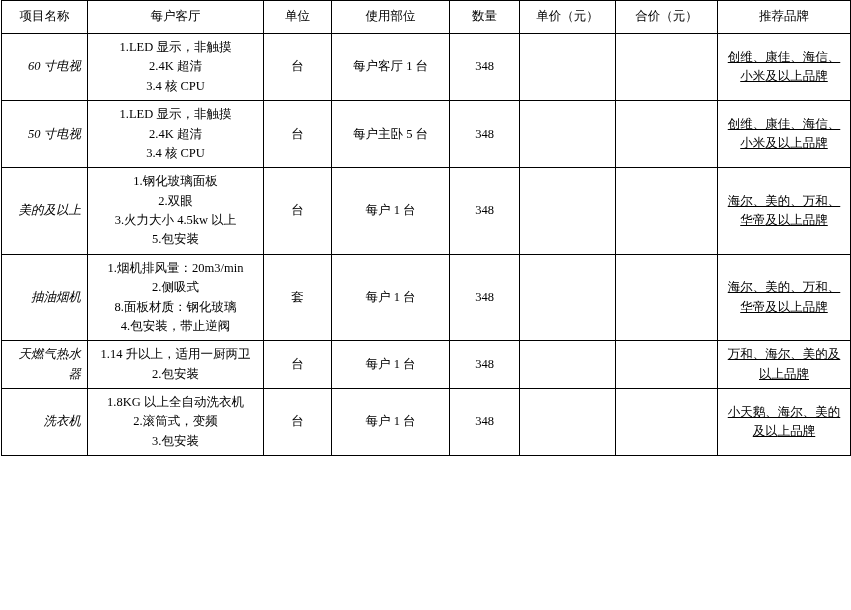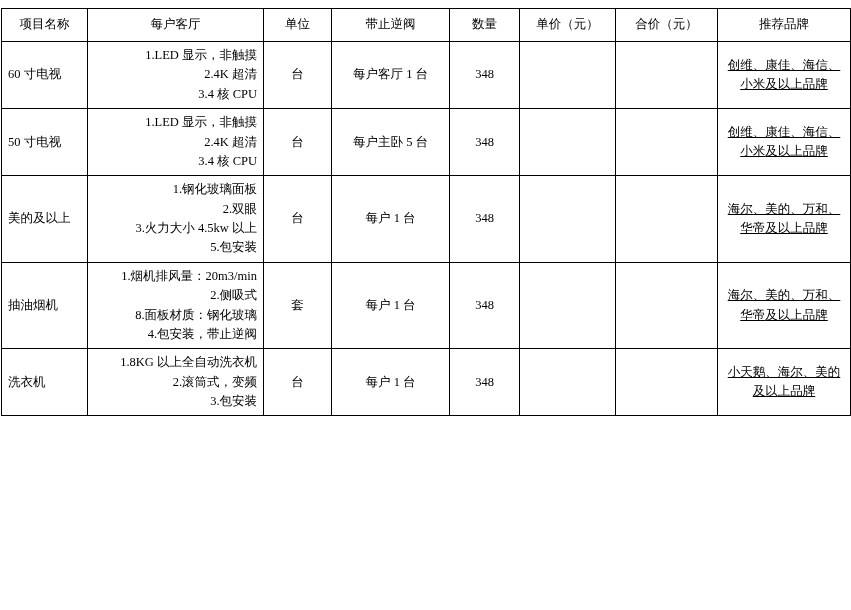--- a/index.html
+++ b/index.html
@@ -16,21 +16,21 @@
   }
   .sheet {
     width: 851px;
     height: 610px;
     box-sizing: border-box;
   }
   table.spec {
     border-collapse: collapse;
     table-layout: fixed;
     width: 849px;
-    margin: 8px 1px;
+    margin: 0 1px;
     border-top: 1px solid #000;
     border-left: 1px solid #000;
   }
   table.spec th,
   table.spec td {
     border-right: 1px solid #000;
     border-bottom: 1px solid #000;
     vertical-align: middle;
     font-weight: normal;
     font-size: 12.5px;
@@ -49,25 +49,26 @@
   col.c-name    { width: 86px; }
   col.c-feat    { width: 176px; }
   col.c-unit    { width: 68px; }
   col.c-dept    { width: 118px; }
   col.c-qty     { width: 70px; }
   col.c-price   { width: 96px; }
   col.c-total   { width: 102px; }
   col.c-brand   { width: 133px; }
 
   td.name {
-    text-align: left;
+    text-align: right;
     padding-left: 10px;
+    font-style: italic;
   }
   td.feat {
-    text-align: right;
+    text-align: center;
     padding-left: 9px;
     padding-top: 6px;
     padding-bottom: 6px;
   }
   td.feat .ln {
     white-space: nowrap;
     display: block;
   }
   td.center {
     text-align: center;
@@ -93,21 +94,21 @@
       <col class="c-qty">
       <col class="c-price">
       <col class="c-total">
       <col class="c-brand">
     </colgroup>
     <thead>
       <tr>
         <th>项目名称</th>
         <th>每户客厅</th>
         <th>单位</th>
-        <th>带止逆阀</th>
+        <th>使用部位</th>
         <th>数量</th>
         <th>单价（元）</th>
         <th>合价（元）</th>
         <th>推荐品牌</th>
       </tr>
     </thead>
     <tbody id="tbody">
         <tr>
           <td class="name">60 寸电视</td>
           <td class="feat">
@@ -160,20 +161,33 @@
             <span class="ln">4.包安装，带止逆阀</span>
           </td>
           <td class="center">套</td>
           <td class="center">每户 1 台</td>
           <td class="center">348</td>
           <td class="center"></td>
           <td class="center"></td>
           <td class="brand"><span class="ln">海尔、美的、万和、华帝</span><span class="ln">及以上品牌</span></td>
         </tr>
         <tr>
+          <td class="name">天燃气热水器</td>
+          <td class="feat">
+            <span class="ln">1.14 升以上，适用一厨两卫</span>
+            <span class="ln">2.包安装</span>
+          </td>
+          <td class="center">台</td>
+          <td class="center">每户 1 台</td>
+          <td class="center">348</td>
+          <td class="center"></td>
+          <td class="center"></td>
+          <td class="brand"><span class="ln">万和、海尔、美的及以上</span><span class="ln">品牌</span></td>
+        </tr>
+        <tr>
           <td class="name">洗衣机</td>
           <td class="feat">
             <span class="ln">1.8KG 以上全自动洗衣机</span>
             <span class="ln">2.滚筒式，变频</span>
             <span class="ln">3.包安装</span>
           </td>
           <td class="center">台</td>
           <td class="center">每户 1 台</td>
           <td class="center">348</td>
           <td class="center"></td>

